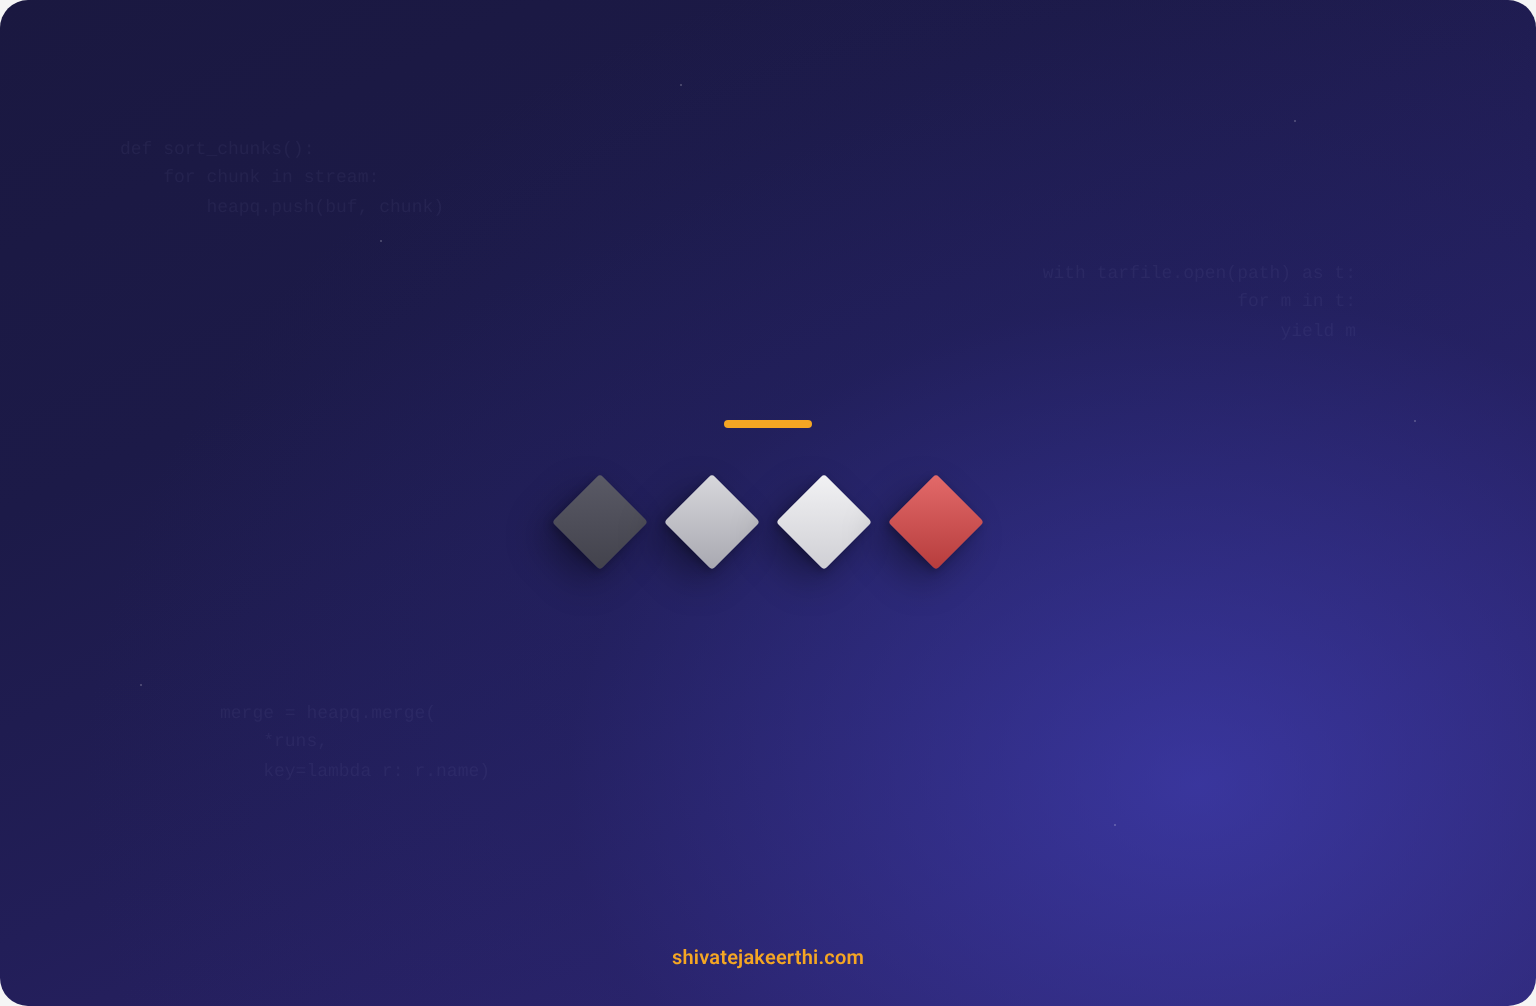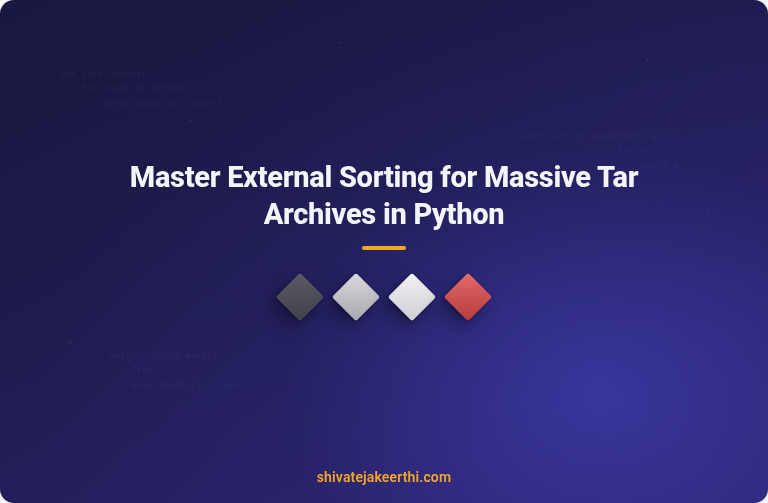--- a/index.html
+++ b/index.html
@@ -86,21 +86,21 @@
   .sq.c3 { background: linear-gradient(135deg, #f2f2f4 0%, #cfcfd4 100%); }
   .sq.c4 { background: linear-gradient(135deg, #e36a6a 0%, #b63c3c 100%); }
 
   .footer {
     position: absolute;
     bottom: 18px;
     left: 0;
     right: 0;
     text-align: center;
     color: #f5a623;
-    font-size: 14px;
+    font-size: 10px;
     font-weight: 600;
     letter-spacing: 0.01em;
   }
 </style>
 </head>
 <body>
 
 <div class="card">
 
   <div class="ghost g1">def sort_chunks():
@@ -114,21 +114,20 @@
     key=lambda r: r.name)</div>
 
   <div class="speck s1"></div>
   <div class="speck s2"></div>
   <div class="speck s3"></div>
   <div class="speck s4"></div>
   <div class="speck s5"></div>
   <div class="speck s6"></div>
 
   <div class="content">
-    <h1 class="title">Master External Sorting for Massive Tar Archives in Python</h1>
     <div class="underline"></div>
     <div class="squares">
       <div class="sq c1"></div>
       <div class="sq c2"></div>
       <div class="sq c3"></div>
       <div class="sq c4"></div>
     </div>
   </div>
 
   <div class="footer">shivatejakeerthi.com</div>

